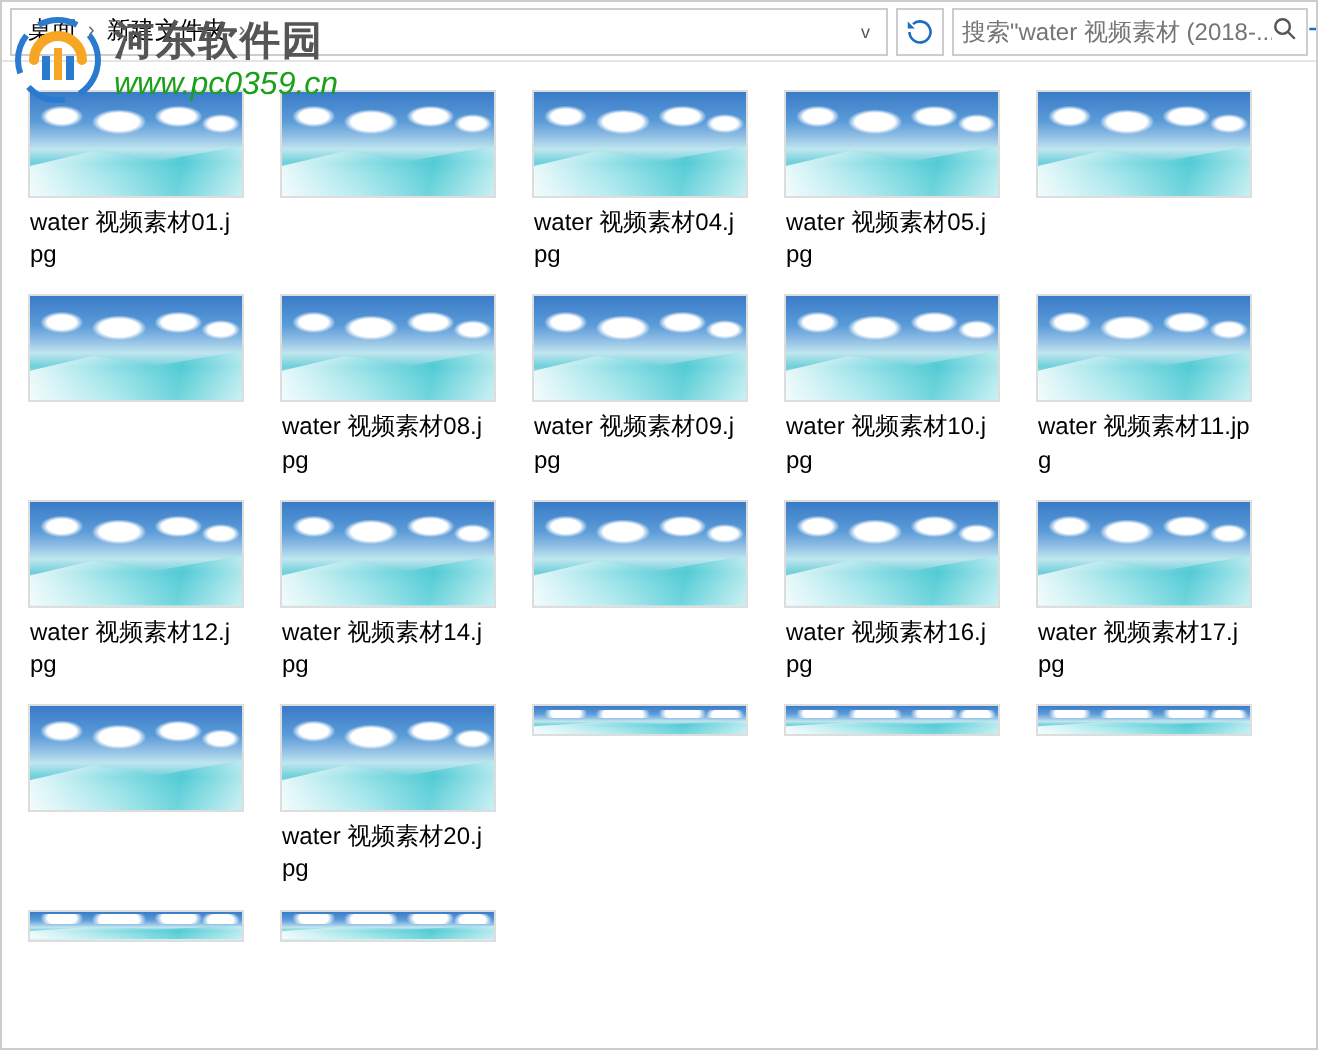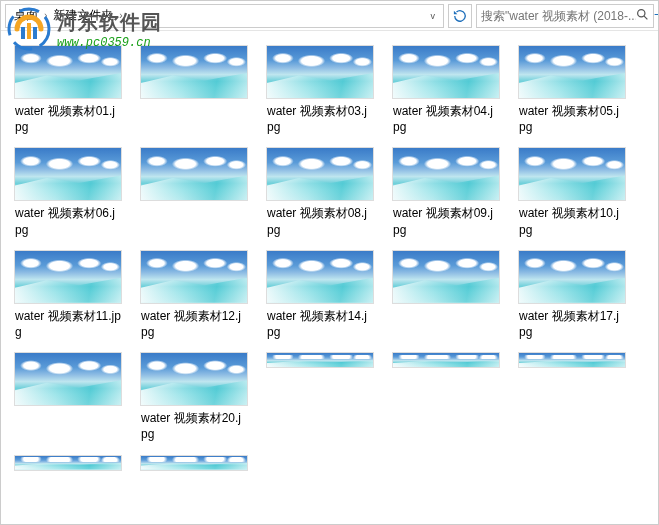--- a/index.html
+++ b/index.html
@@ -160,24 +160,24 @@
   display: flex;
   flex-direction: column;
 }
 .wm-title {
   font-size: 20px;
   font-weight: bold;
   color: #555;
   letter-spacing: 1px;
 }
 .wm-url {
-  font-size: 12px;
+  font-size: 16px;
   color: #1aa01a;
   font-style: italic;
-  font-family: Liberation Mono, monospace;
+  font-family: Liberation Sans, sans-serif;
 }
 .row5 .thumb-partial {
   height: 16px;
   overflow: hidden;
 }
 </style>
 </head>
 <body>
 
 <div class="watermark">
@@ -234,33 +234,28 @@
   <div class="grid" id="grid">
       <div class="item">
         <div class="thumb"></div>
         <div class="fname">water 视频素材01.jpg</div>
       </div>
       <div class="item">
         <div class="thumb"></div>
       </div>
       <div class="item">
         <div class="thumb"></div>
-        <div class="fname">water 视频素材03.jpg</div>
-      </div>
-      <div class="item">
-        <div class="thumb"></div>
         <div class="fname">water 视频素材04.jpg</div>
       </div>
       <div class="item">
         <div class="thumb"></div>
         <div class="fname">water 视频素材05.jpg</div>
       </div>
       <div class="item">
         <div class="thumb"></div>
-        <div class="fname">water 视频素材06.jpg</div>
       </div>
       <div class="item">
         <div class="thumb"></div>
       </div>
       <div class="item">
         <div class="thumb"></div>
         <div class="fname">water 视频素材08.jpg</div>
       </div>
       <div class="item">
         <div class="thumb"></div>
@@ -277,20 +272,24 @@
       <div class="item">
         <div class="thumb"></div>
         <div class="fname">water 视频素材12.jpg</div>
       </div>
       <div class="item">
         <div class="thumb"></div>
         <div class="fname">water 视频素材14.jpg</div>
       </div>
       <div class="item">
         <div class="thumb"></div>
+      </div>
+      <div class="item">
+        <div class="thumb"></div>
+        <div class="fname">water 视频素材16.jpg</div>
       </div>
       <div class="item">
         <div class="thumb"></div>
         <div class="fname">water 视频素材17.jpg</div>
       </div>
       <div class="item">
         <div class="thumb"></div>
       </div>
       <div class="item">
         <div class="thumb"></div>

